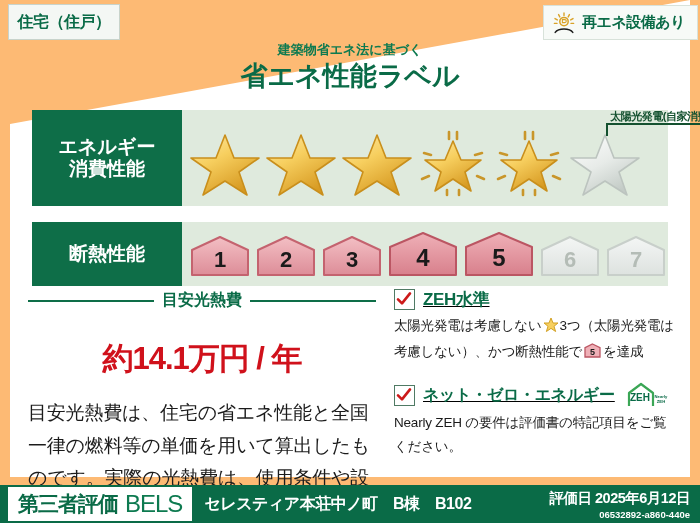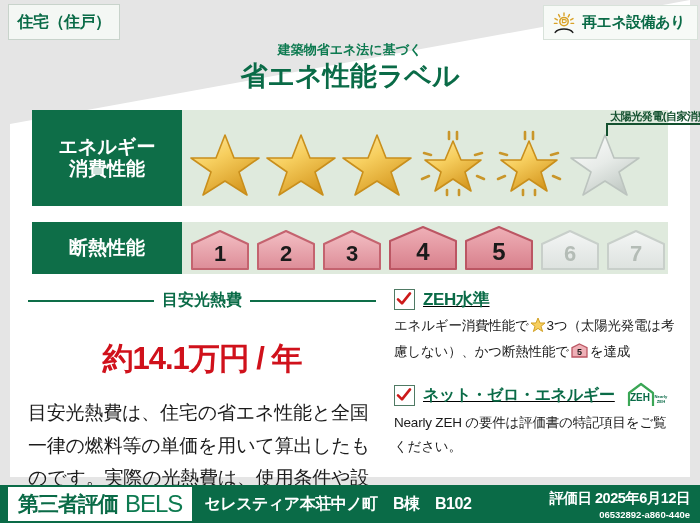--- a/index.html
+++ b/index.html
@@ -5,21 +5,21 @@
   html,body{margin:0;padding:0;}
   body{
     width:700px;height:523px;
     font-family:"Liberation Sans","DejaVu Sans",sans-serif;
     background:#0a6b47;
     overflow:hidden;
     position:relative;
   }
   #root{
     position:absolute;inset:0;
-    background:#e5e5e5;
+    background:#fdba74;
     overflow:hidden;
   }
   
   .sheet{
     position:absolute;
     left:10px;top:0;right:10px;bottom:46px;
     background:#ffffff;
     clip-path:polygon(0% 26%, 100% 0%, 100% 100%, 0% 100%);
   }
   
@@ -57,21 +57,21 @@
     line-height:1.2;margin-top:2px;
   }
   
   .panel{
     position:absolute;left:32px;right:32px;
     display:flex;align-items:stretch;
     background:#dfeadd;
     z-index:5;
   }
   .panel-energy{top:110px;height:96px;}
-  .panel-insul{top:222px;height:52px;}
+  .panel-insul{top:222px;height:64px;}
   .panel-label{
     width:150px;flex:none;
     background:#0e6e48;
     color:#fff;font-weight:700;
     display:flex;flex-direction:column;align-items:center;justify-content:center;
     line-height:1.18;font-size:19px;letter-spacing:0px;
   }
   .panel-label.two span{display:block;}
   .panel-body{
     flex:1;position:relative;
@@ -391,21 +391,21 @@
 
       <div class="zrow">
         <span class="checkbox">
           <svg viewBox="0 0 16 16" width="16" height="16">
             <path d="M2 8.4 L6 12.4 L14 2.4" fill="none" stroke="#cc1a1a" stroke-width="2.6" stroke-linecap="round" stroke-linejoin="round"></path>
           </svg>
         </span>
         <span class="zhead">ZEH水準</span>
       </div>
       <div class="zbody">
-        <span>エネルギー消費性能で</span><span class="inline-star"><svg viewBox="0 0 16 16" width="16" height="16">
+        <span>太陽光発電は考慮しない</span><span class="inline-star"><svg viewBox="0 0 16 16" width="16" height="16">
               <polygon points="8,1 10,6 15,6 11,9.3 12.6,14.5 8,11.4 3.4,14.5 5,9.3 1,6 6,6" fill="#f7cf5f" stroke="#d2a125" stroke-width="1"></polygon>
             </svg></span><span>3つ</span><span>（太陽光発電は考慮しない）、かつ断熱性能で</span><span class="inline-house"><svg viewBox="0 0 17 15" width="17" height="15">
               <polygon points="8.5,1 16,4.6 16,14 1,14 1,4.6" fill="#efb0b7" stroke="#bb5663" stroke-width="1.3"></polygon>
               <text x="8.5" y="12" font-size="9" font-weight="700" text-anchor="middle" fill="#1a1a1a" font-family="Liberation Sans, sans-serif">5</text>
             </svg></span><span>を達成</span>
       </div>
 
       <div class="zrow second">
         <span class="checkbox">
           <svg viewBox="0 0 16 16" width="16" height="16">

